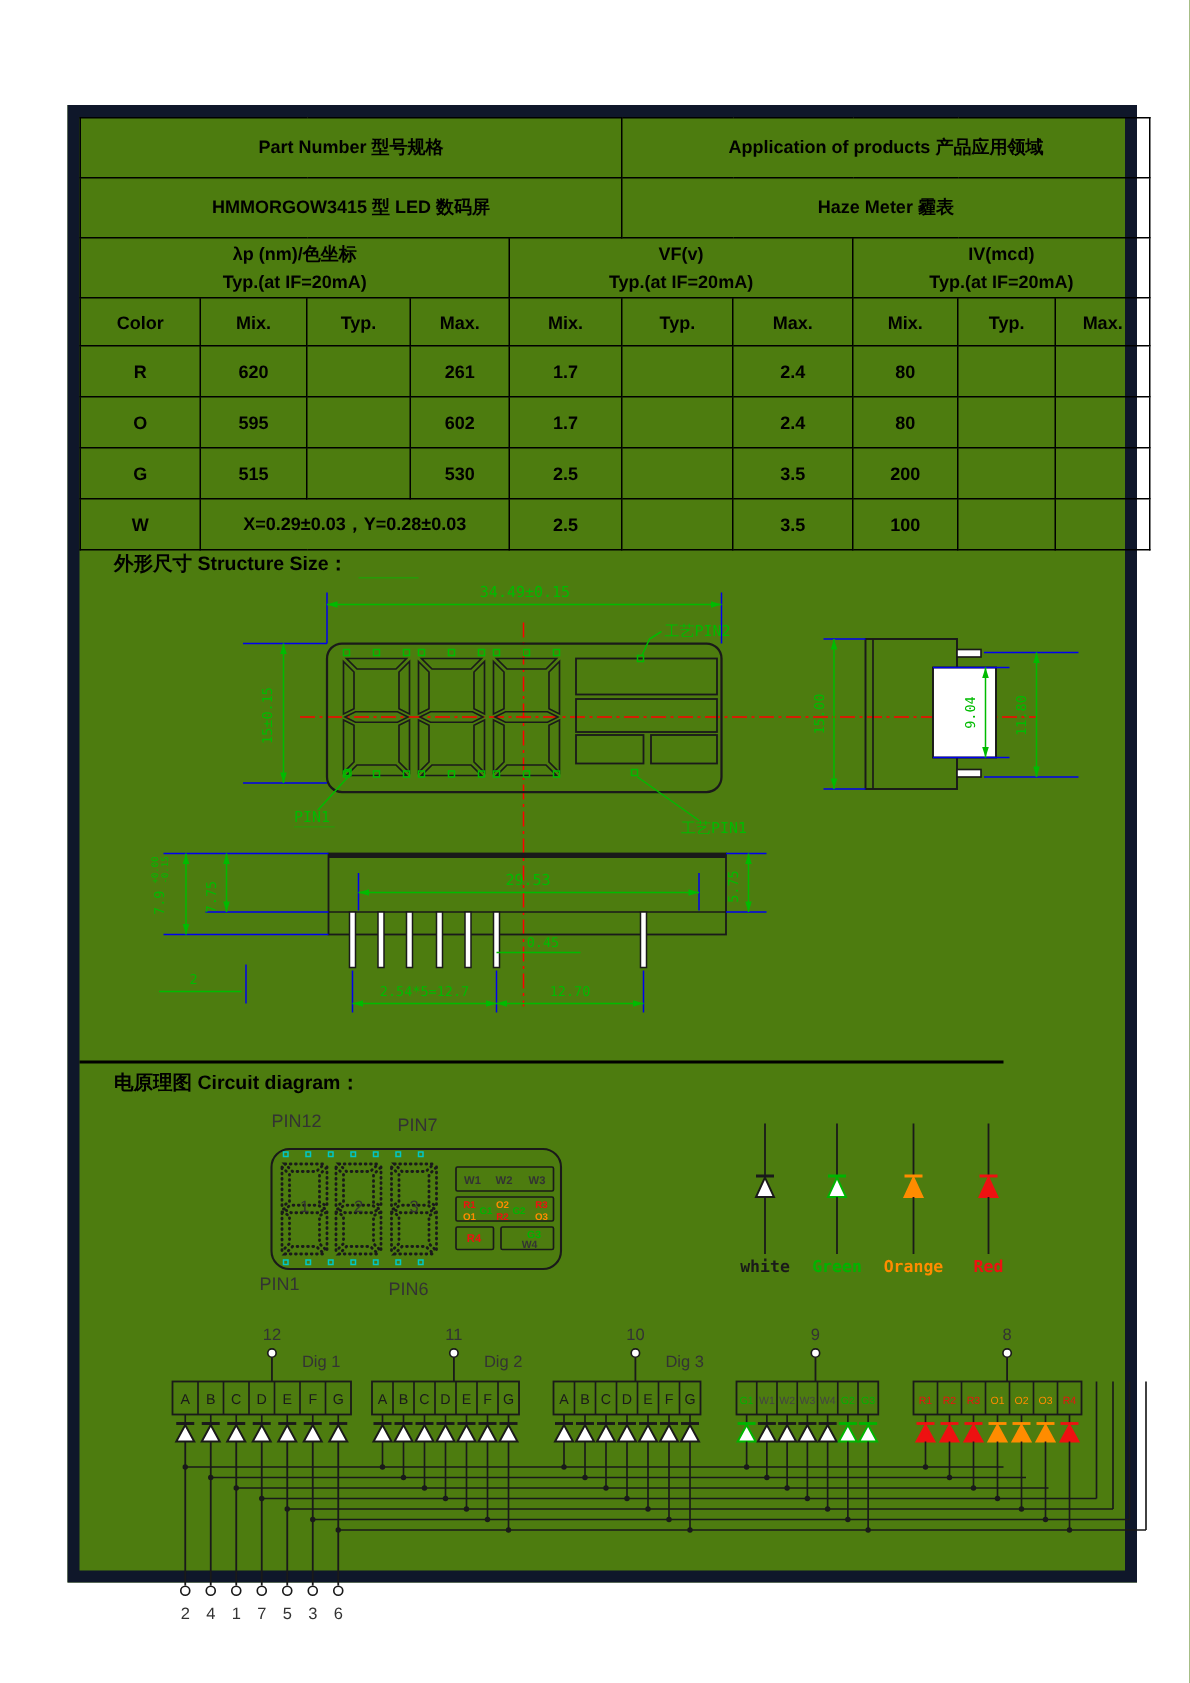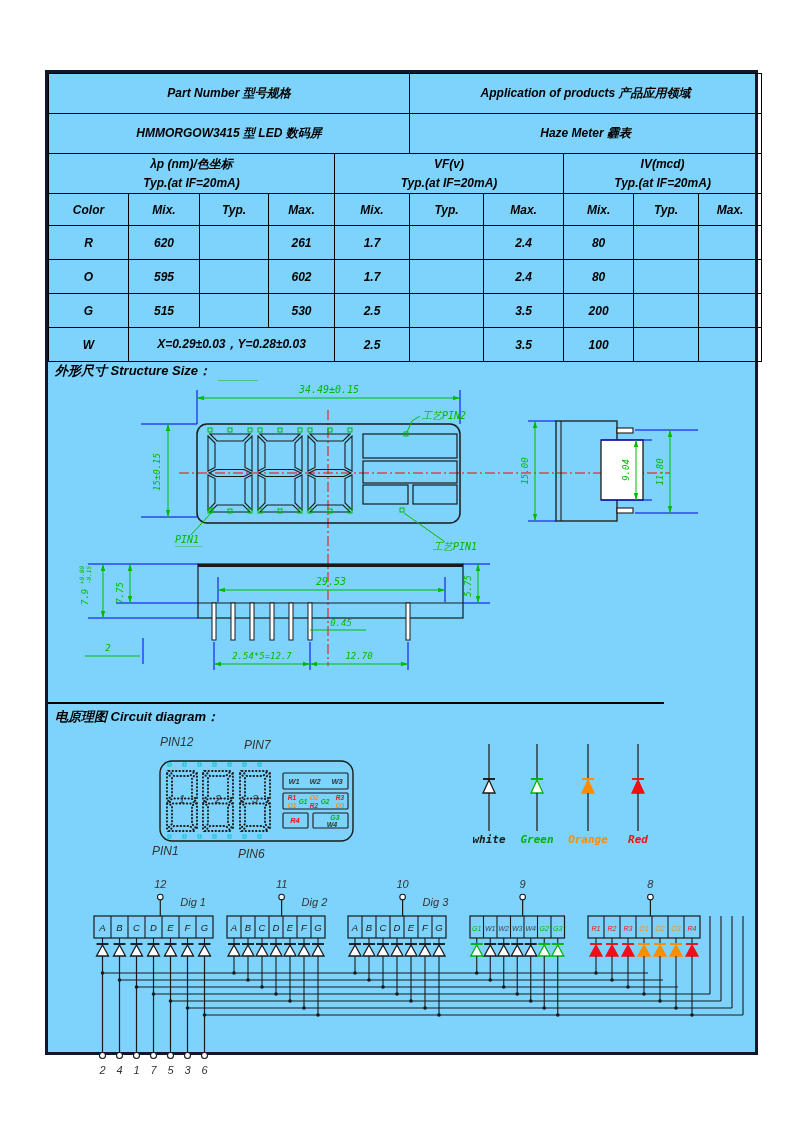--- a/index.html
+++ b/index.html
@@ -1,24 +1,24 @@
 <!DOCTYPE html>
 <html><head>
 <meta charset="utf-8">
 <style>
   html,body{margin:0;padding:0;}
   body{width:793px;height:1122px;background:#ffffff;position:relative;
        font-family:"Liberation Sans",sans-serif;}
   .doc{position:absolute;left:45px;top:70px;width:713px;height:985px;
-       border:3px solid #0f172a;box-sizing:border-box;background:#7dd3fc;font-style:italic;}
+       border:8px solid #0f172a;box-sizing:border-box;background:#4d7c0f;}
   table.spec{border-collapse:collapse;table-layout:fixed;width:707px;}
   table.spec td{border:1.5px solid #000;text-align:center;vertical-align:middle;
        font-weight:bold;font-size:12px;padding:0;overflow:hidden;}
   table.spec .two-line div{line-height:19px;text-align:center;}
-  .sec{position:absolute;left:0;width:616px;}
+  .sec{position:absolute;left:0;width:616px;padding-left:16px;}
   .sec-structure{top:285px;height:314px;}
   .sec-circuit{top:629px;height:380px;border-top:2px solid #000;box-sizing:border-box;}
   .sec-title{font-weight:bold;font-size:13px;height:22px;box-sizing:border-box;
        padding:4px 0 0 7px;}
   svg{display:block;}
 </style>
 </head>
 <body>
 
 <div class="doc">

